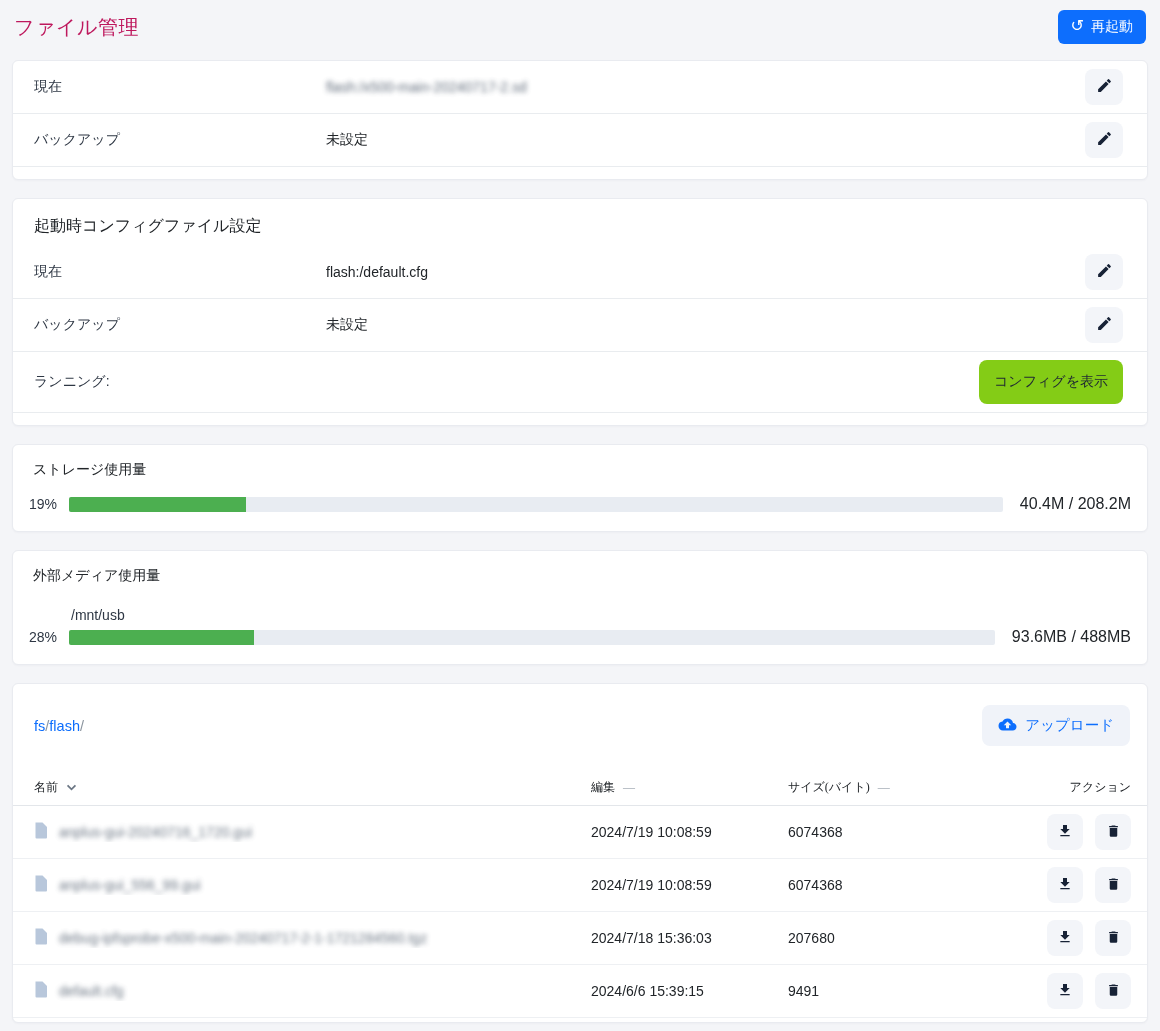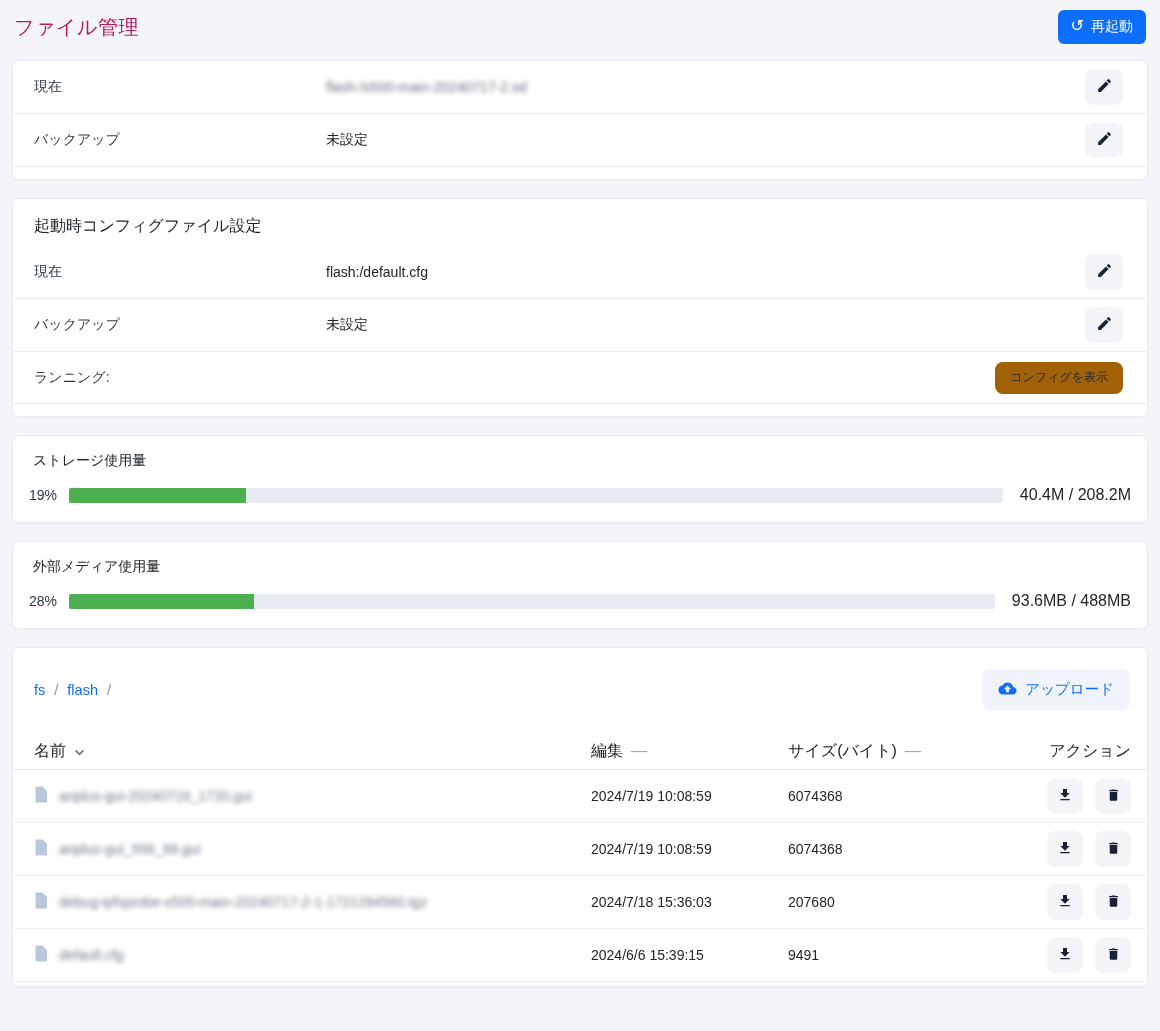--- a/index.html
+++ b/index.html
@@ -39,54 +39,54 @@
   .row-value { flex:1; color:#212529; }
   .redacted { filter:blur(2.6px); opacity:.8; color:#3c4a5c; }
 
   .icon-btn {
     width:38px; height:36px; border:none; border-radius:8px;
     background:#f3f5f9; display:inline-flex; align-items:center; justify-content:center;
     cursor:pointer; flex:0 0 auto;
   }
   .icon-btn svg { fill:#172236; }
   .btn-light {
-    background:#a16207; color:#1f2734; border:none; border-radius:8px;
-    height:32px; padding:0 15px; font-size:12px; cursor:pointer; font-family:inherit;
+    background:#84cc16; color:#1f2734; border:none; border-radius:8px;
+    height:44px; padding:0 15px; font-size:14px; cursor:pointer; font-family:inherit;
   }
 
   .usage-card { padding:16px 16px 18px 16px; }
   .usage-title { font-size:14px; font-weight:500; padding:0 0 16px 4px; }
   .usage-row { display:flex; align-items:center; }
   .usage-percent { flex:0 0 40px; font-size:14px; color:#2e3744; }
   .progress-track { flex:1; height:15px; background:#e8ecf2; border-radius:2px; overflow:hidden; }
   .progress-fill { height:100%; background:#4caf50; }
   .usage-text { margin-left:17px; font-size:16px; color:#212529; white-space:nowrap; }
   .mount-label { margin:6px 0 5px 42px; font-size:14px; color:#2e3744; }
 
   .files-card { padding-top:21px; padding-bottom:4px; }
   .files-toolbar {
     display:flex; justify-content:space-between; align-items:center;
     padding:0 17px 0 21px;
   }
-  .breadcrumb { display:flex; align-items:center; gap:9px; font-size:14.5px; font-weight:500; }
+  .breadcrumb { display:flex; align-items:center; font-size:14.5px; font-weight:500; }
   .crumb-link { color:#0d6efd; text-decoration:none; cursor:pointer; }
   .crumb-sep { color:#8b949e; font-weight:400; }
   .btn-upload {
     display:inline-flex; align-items:center; gap:8px;
     background:#f0f3f9; color:#0d6efd; border:none; border-radius:8px;
     height:41px; padding:0 16px; font-size:14.5px; cursor:pointer; font-family:inherit;
   }
   .btn-upload svg { fill:#0d6efd; }
 
   .ftable { margin-top:23px; }
   .frow {
     display:grid; grid-template-columns:1fr 197px 231px 112px;
     align-items:center; padding:0 16px 0 21px;
   }
-  .fhead { height:37px; border-bottom:1px solid #e3e6ea; font-size:16px; color:#212529; }
+  .fhead { height:37px; border-bottom:1px solid #e3e6ea; font-size:12px; color:#212529;font-family:Liberation Serif, serif; }
   .fhead .hcell { display:flex; align-items:center; gap:8px; cursor:pointer; }
   .sort-dash { color:#9aa3ad; }
   .chev { stroke:#6b7684; fill:none; stroke-width:2; }
   .hcell-actions { justify-content:flex-end; cursor:default; }
   .fdata { height:53px; border-bottom:1px solid #eef0f3; }
   .name-cell { display:flex; align-items:center; gap:11px; overflow:hidden; }
   .file-name { filter:blur(2.8px); opacity:.75; color:#3c4a5c; white-space:nowrap; }
   .cell-text { color:#212529; }
   .actions-cell { display:flex; justify-content:flex-end; gap:12px; }
   .row-icon-btn { width:36px; height:36px; }
@@ -156,20 +156,21 @@
     <span class="usage-percent">19%</span>
     <div class="progress-track">
       <div class="progress-fill" style="width: 19%;"></div>
     </div>
     <span class="usage-text">40.4M / 208.2M</span>
   </div>
 </section>
 
 <section class="card usage-card">
   <h2 class="usage-title">外部メディア使用量</h2>
+  <div class="mount-label">/mnt/usb</div>
   <div class="usage-row">
     <span class="usage-percent">28%</span>
     <div class="progress-track">
       <div class="progress-fill" style="width: 20%;"></div>
     </div>
     <span class="usage-text">93.6MB / 488MB</span>
   </div>
 </section>
 
 <section class="card files-card">

